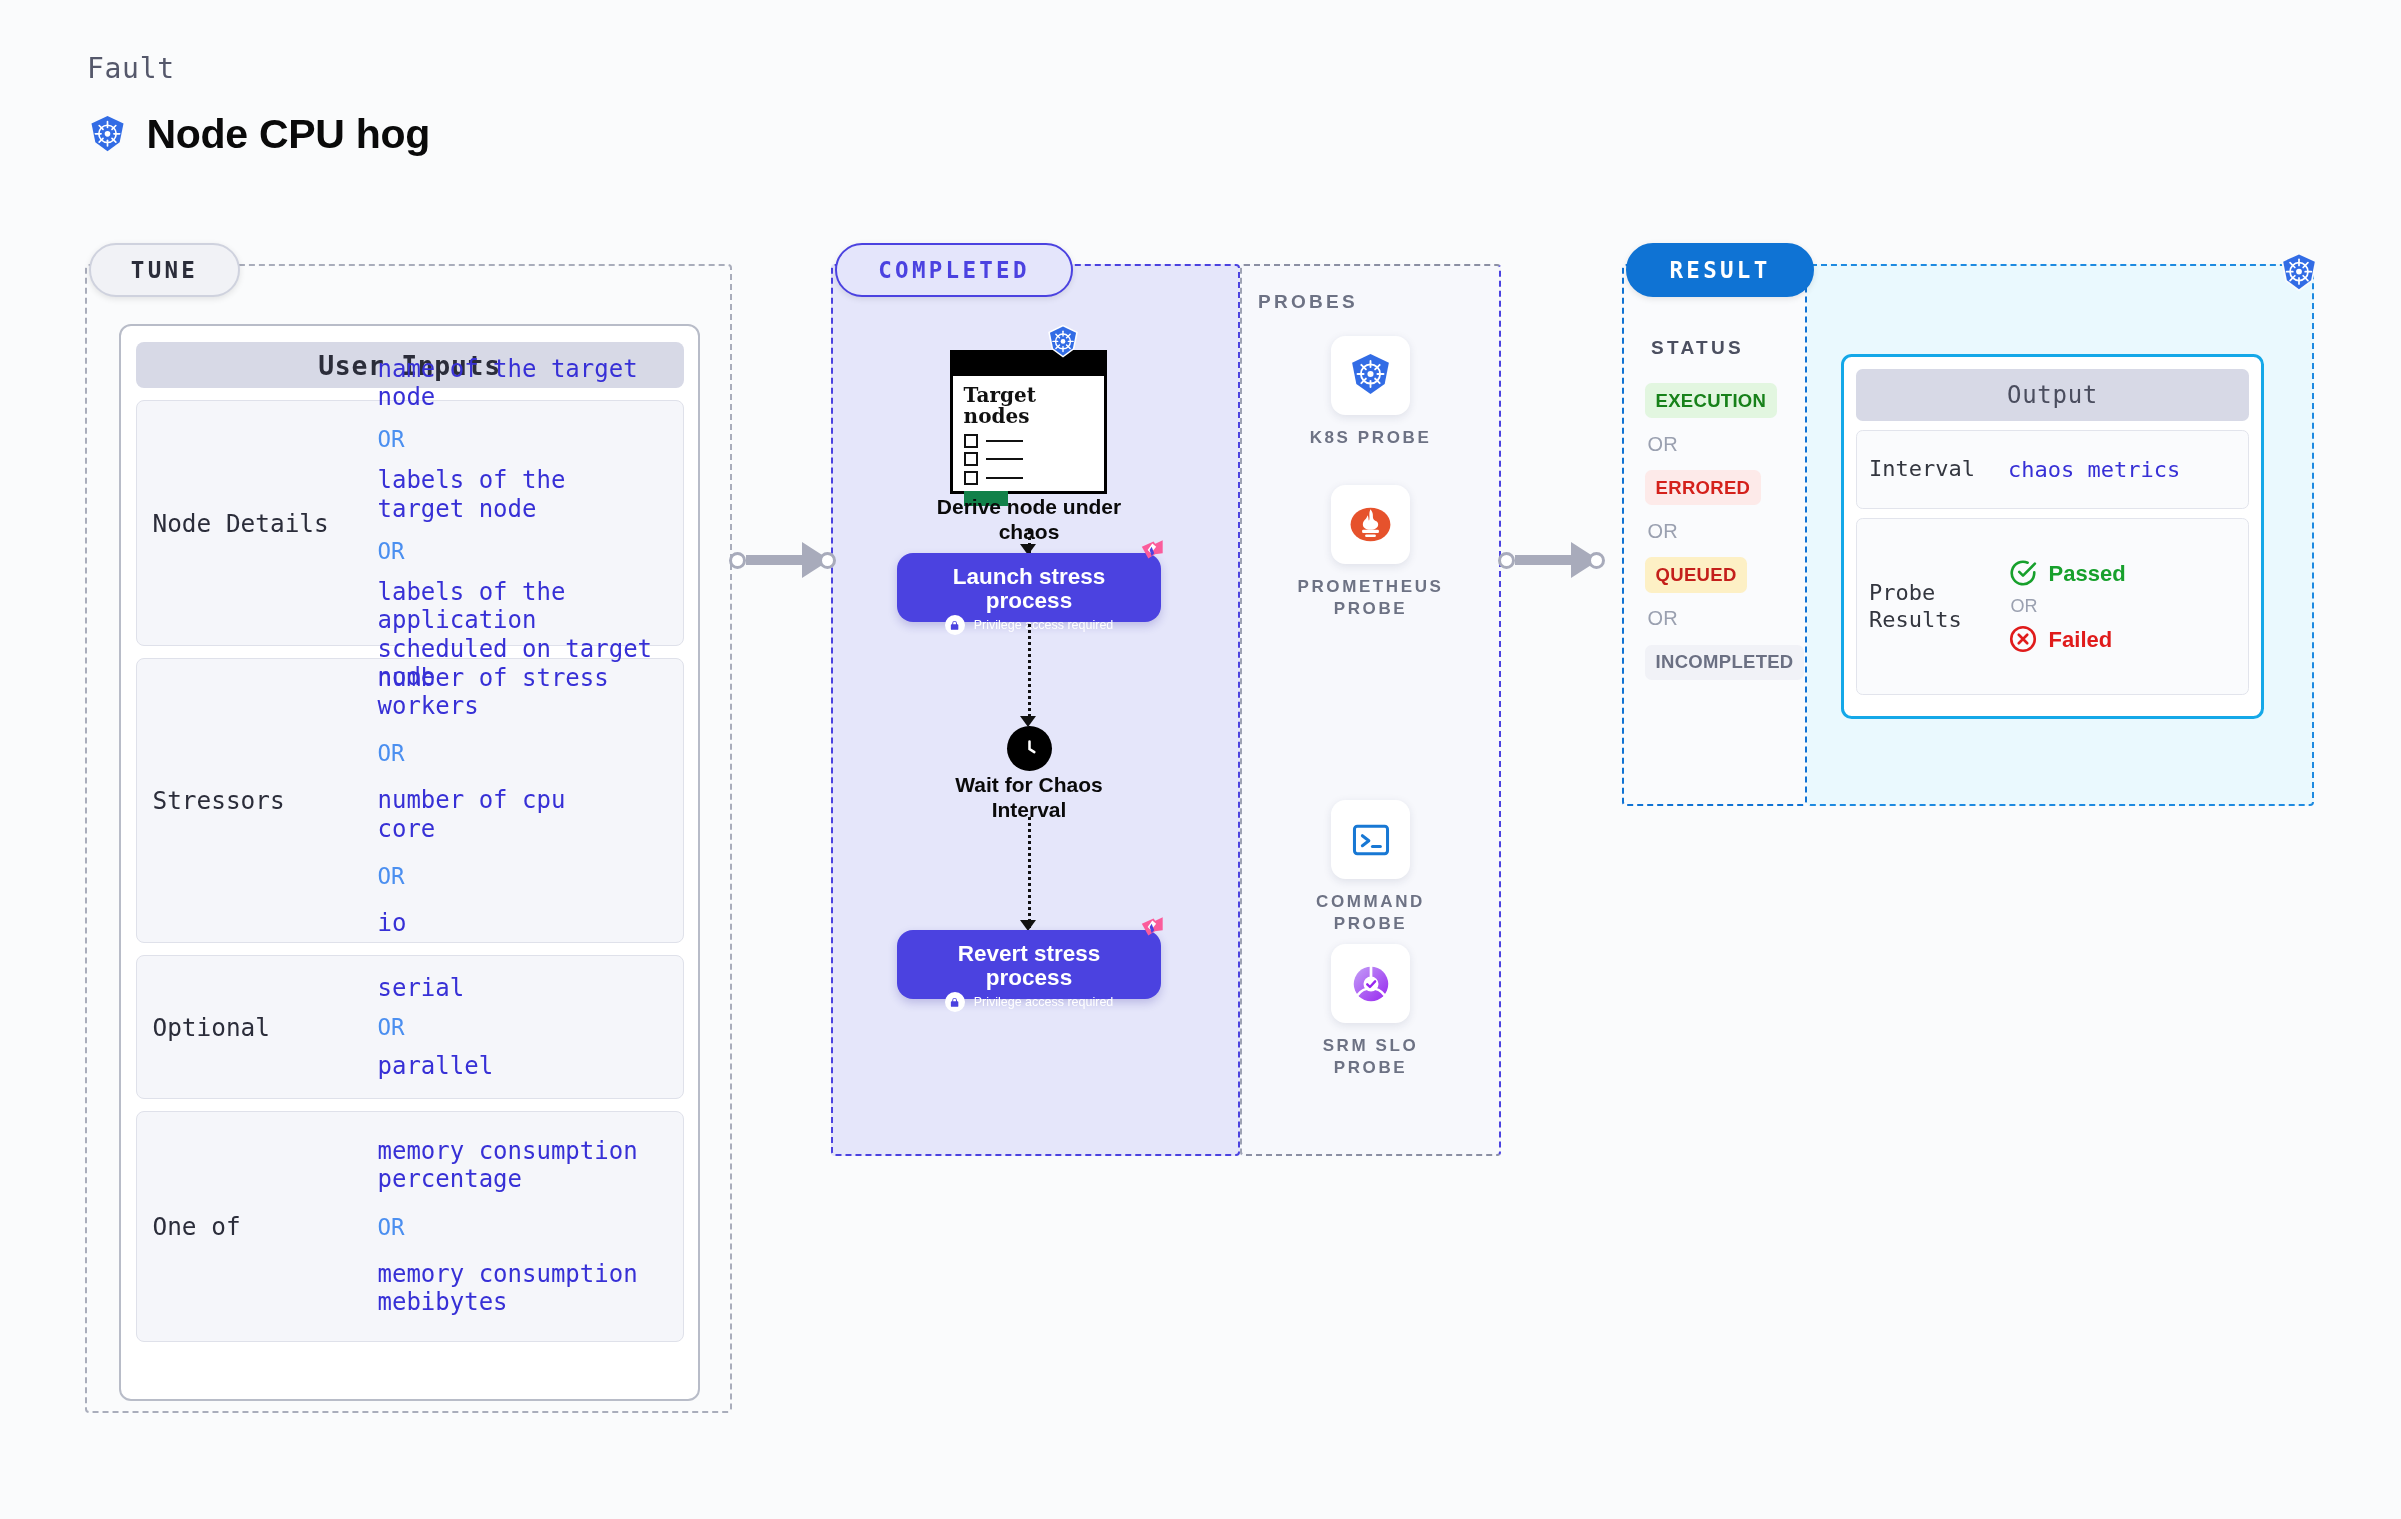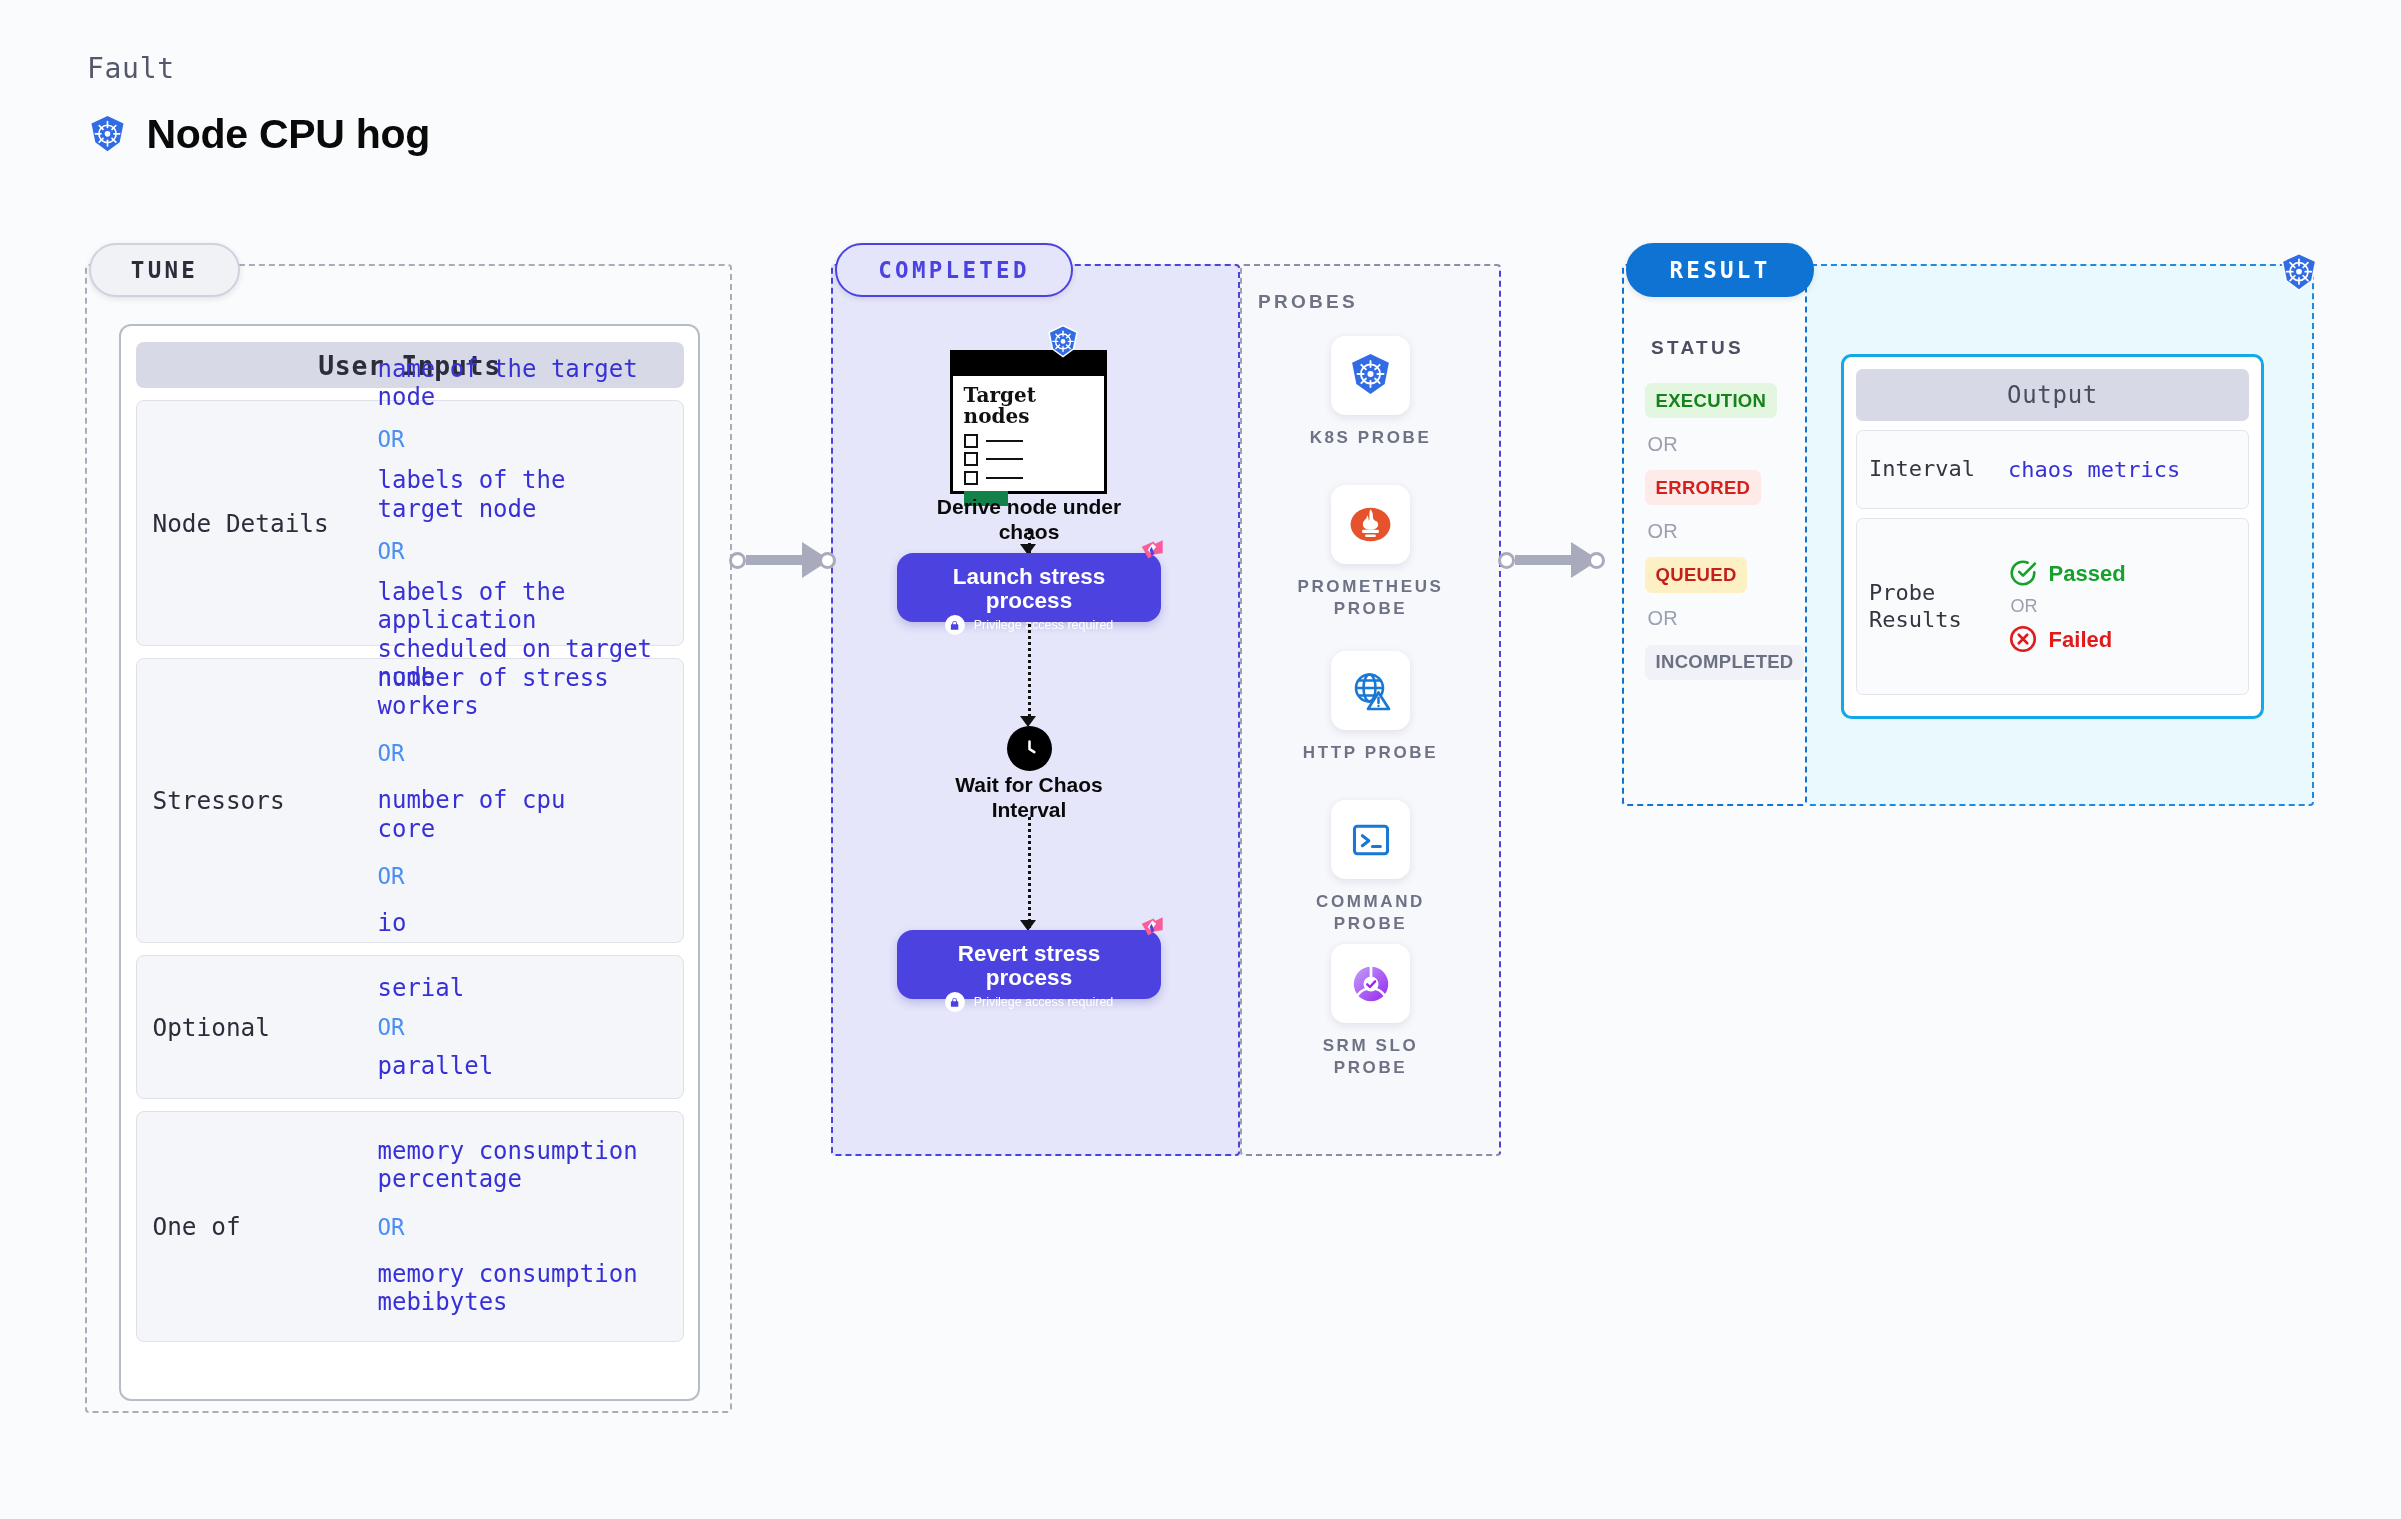--- a/index.html
+++ b/index.html
@@ -486,35 +486,20 @@
         <ellipse cx="32" cy="32" rx="26" ry="22" fill="#e6522c"></ellipse>
         <path d="M32 12 c5 6 2 10 4 13 c2 3 6 2 6 7 c0 4-4 7-10 7 s-10-3-10-7 c0-6 5-6 6-12 c2 3 1 5 2 7 c2-4-1-9 2-15z" fill="#fff"></path>
         <rect x="21" y="39" width="22" height="4" rx="1.6" fill="#fff"></rect>
         <rect x="25" y="45" width="14" height="3.4" rx="1.5" fill="#fff"></rect>
       </svg>
     </div>
     <div class="probe-name" style="white-space:pre-line">PROMETHEUS
 PROBE</div>
   </div>
 
-  <div class="probe" style="left:1288px; top:651px">
-    <div class="probe-icon">
-      <svg width="48" height="48" viewBox="0 0 64 64" fill="none" stroke="#1878d4" stroke-width="3.4">
-        <circle cx="30" cy="28" r="18"></circle>
-        <ellipse cx="30" cy="28" rx="8" ry="18"></ellipse>
-        <line x1="12" y1="28" x2="48" y2="28"></line>
-        <line x1="15" y1="18" x2="45" y2="18"></line>
-        <line x1="15" y1="38" x2="45" y2="38"></line>
-        <path d="M42 34 L56 56 H28 Z" fill="#fff" stroke="#1878d4" stroke-width="3.6" stroke-linejoin="round"></path>
-        <line x1="42" y1="41" x2="42" y2="48" stroke-linecap="round"></line>
-        <circle cx="42" cy="52" r="1.6" fill="#1878d4" stroke="none"></circle>
-      </svg>
-    </div>
-    <div class="probe-name" style="white-space:pre-line">HTTP PROBE</div>
-  </div>
 
   <div class="probe" style="left:1288px; top:800px">
     <div class="probe-icon">
       <svg width="46" height="46" viewBox="0 0 64 64" fill="none" stroke="#1878d4" stroke-width="4.2" stroke-linecap="round" stroke-linejoin="round">
         <rect x="9" y="13" width="46" height="38" rx="4"></rect>
         <path d="M20 26 L29 33 L20 40"></path>
         <line x1="34" y1="41" x2="45" y2="41"></line>
       </svg>
     </div>
     <div class="probe-name" style="white-space:pre-line">COMMAND

